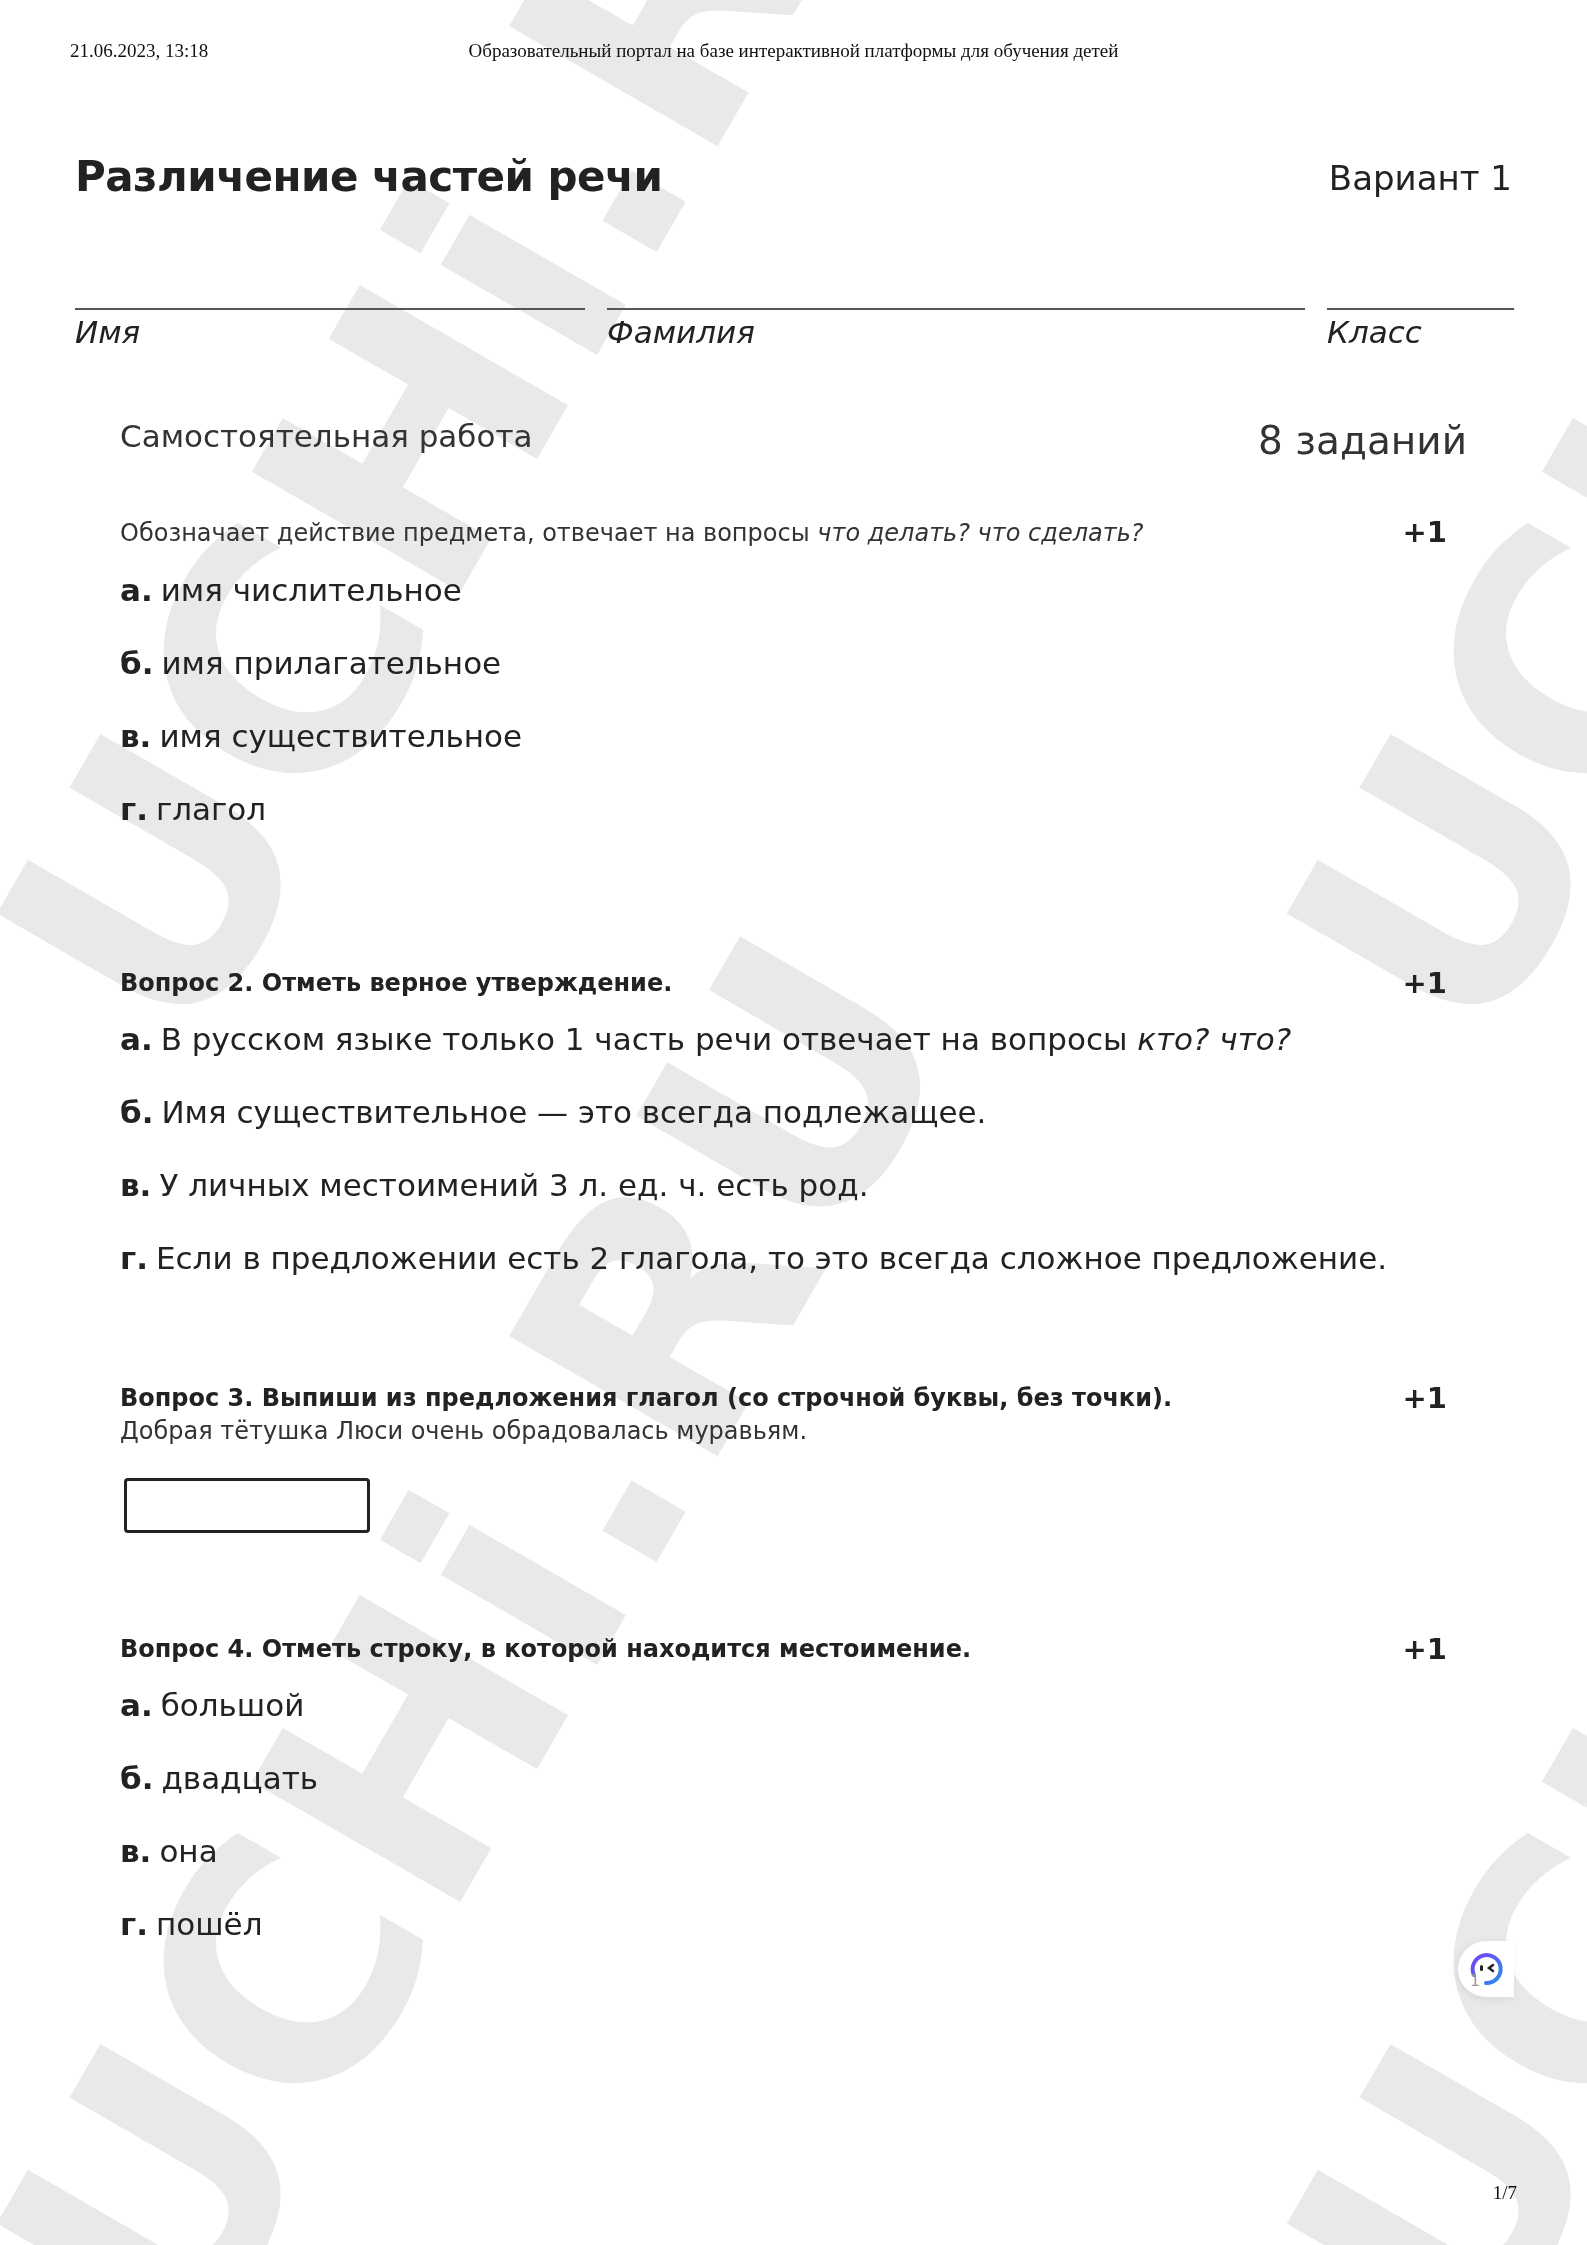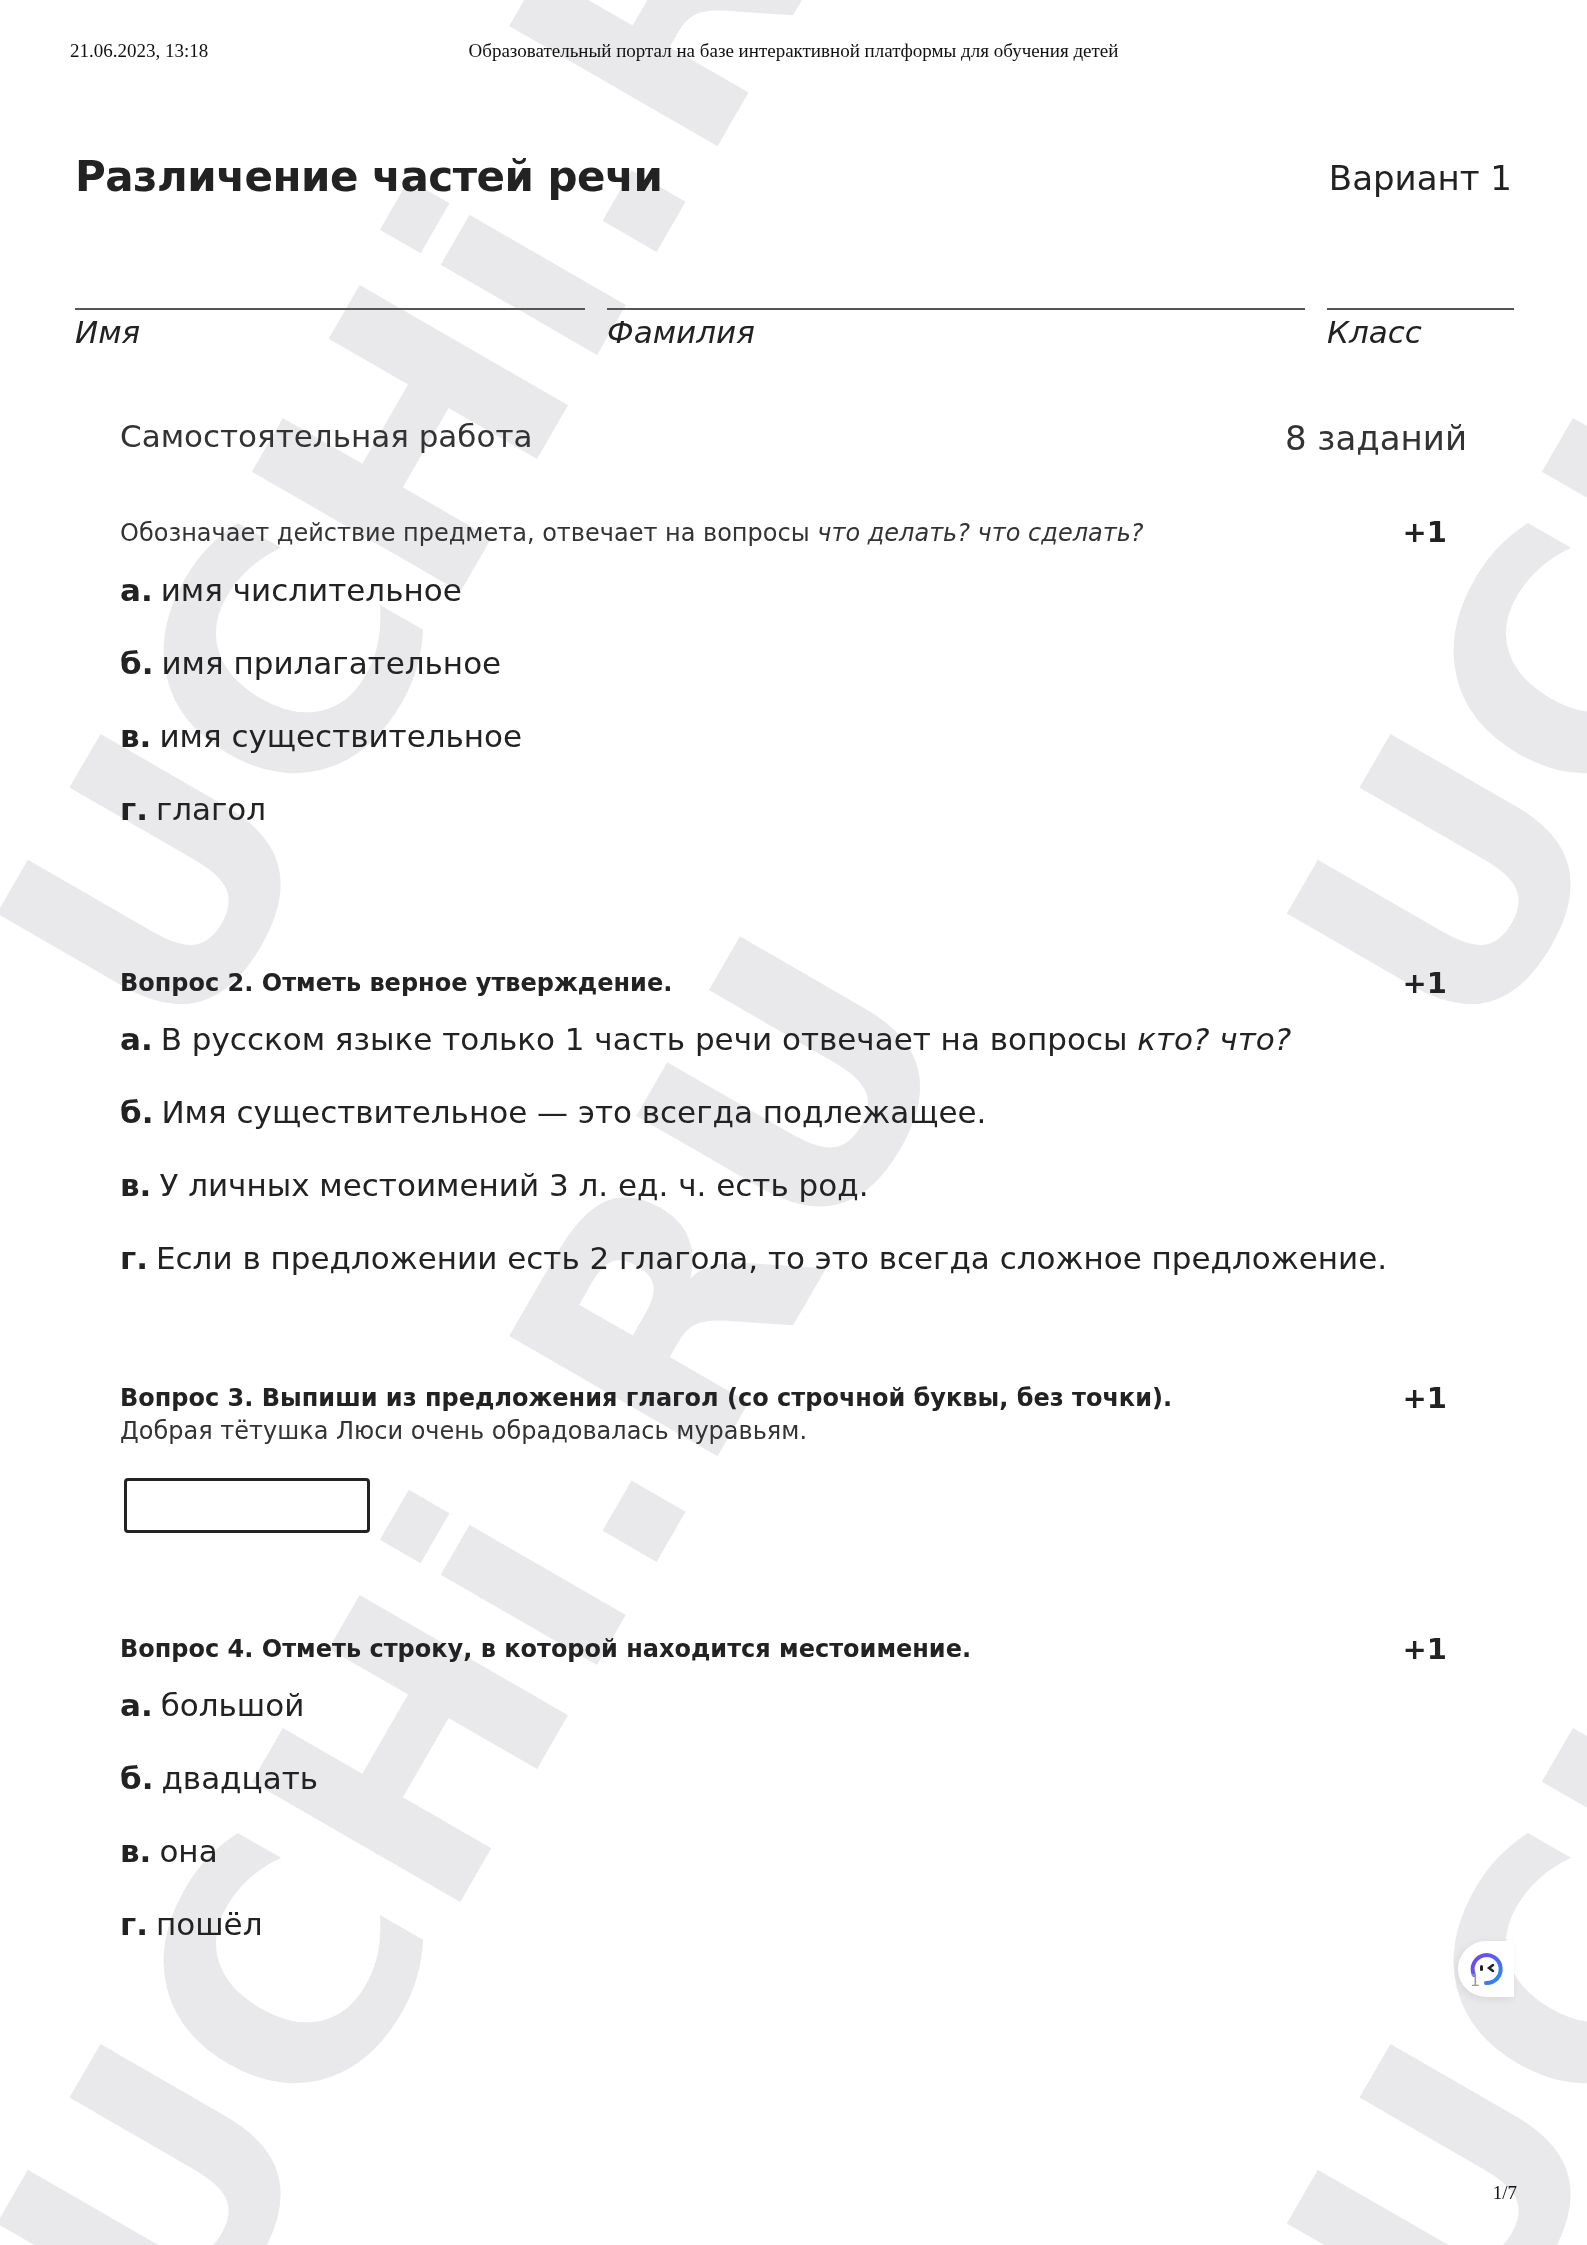--- a/index.html
+++ b/index.html
@@ -22,21 +22,21 @@
     .doc-title { position: absolute; left: 75px; top: 152px; font-size: 42px; font-weight: bold; color: #222; letter-spacing: -0.5px; }
     .variant { position: absolute; right: 75px; top: 158px; font-size: 34px; color: #222; }
 
     .field { position: absolute; top: 308px; border-top: 2px solid #555; }
     .field .flabel { display: block; margin-top: 4px; font-size: 31px; font-style: italic; color: #222; }
     .field-name { left: 75px; width: 510px; }
     .field-surname { left: 607px; width: 698px; }
     .field-class { left: 1327px; width: 187px; }
 
     .work-type { position: absolute; left: 120px; top: 418px; font-size: 31px; color: #333; }
-    .task-count { position: absolute; right: 120px; top: 418px; font-size: 34px; color: #333; }
+    .task-count { position: absolute; right: 120px; top: 418px; font-size: 39px; color: #333; }
 
     .question { position: absolute; left: 120px; right: 140px; }
     .q-title { font-size: 24px; font-weight: bold; color: #222; line-height: 32px; }
     .q-points { position: absolute; right: 0; top: 0; font-size: 29px; font-weight: bold; color: #222; line-height: 32px; }
     .q-desc { font-size: 24px; color: #333; line-height: 34px; }
     .q-desc i { font-style: italic; }
     .options { list-style: none; }
     .option { font-size: 31px; color: #222; height: 73px; line-height: 40px; }
     .option .letter { font-weight: bold; margin-right: 8px; }
     .option i { font-style: italic; }

